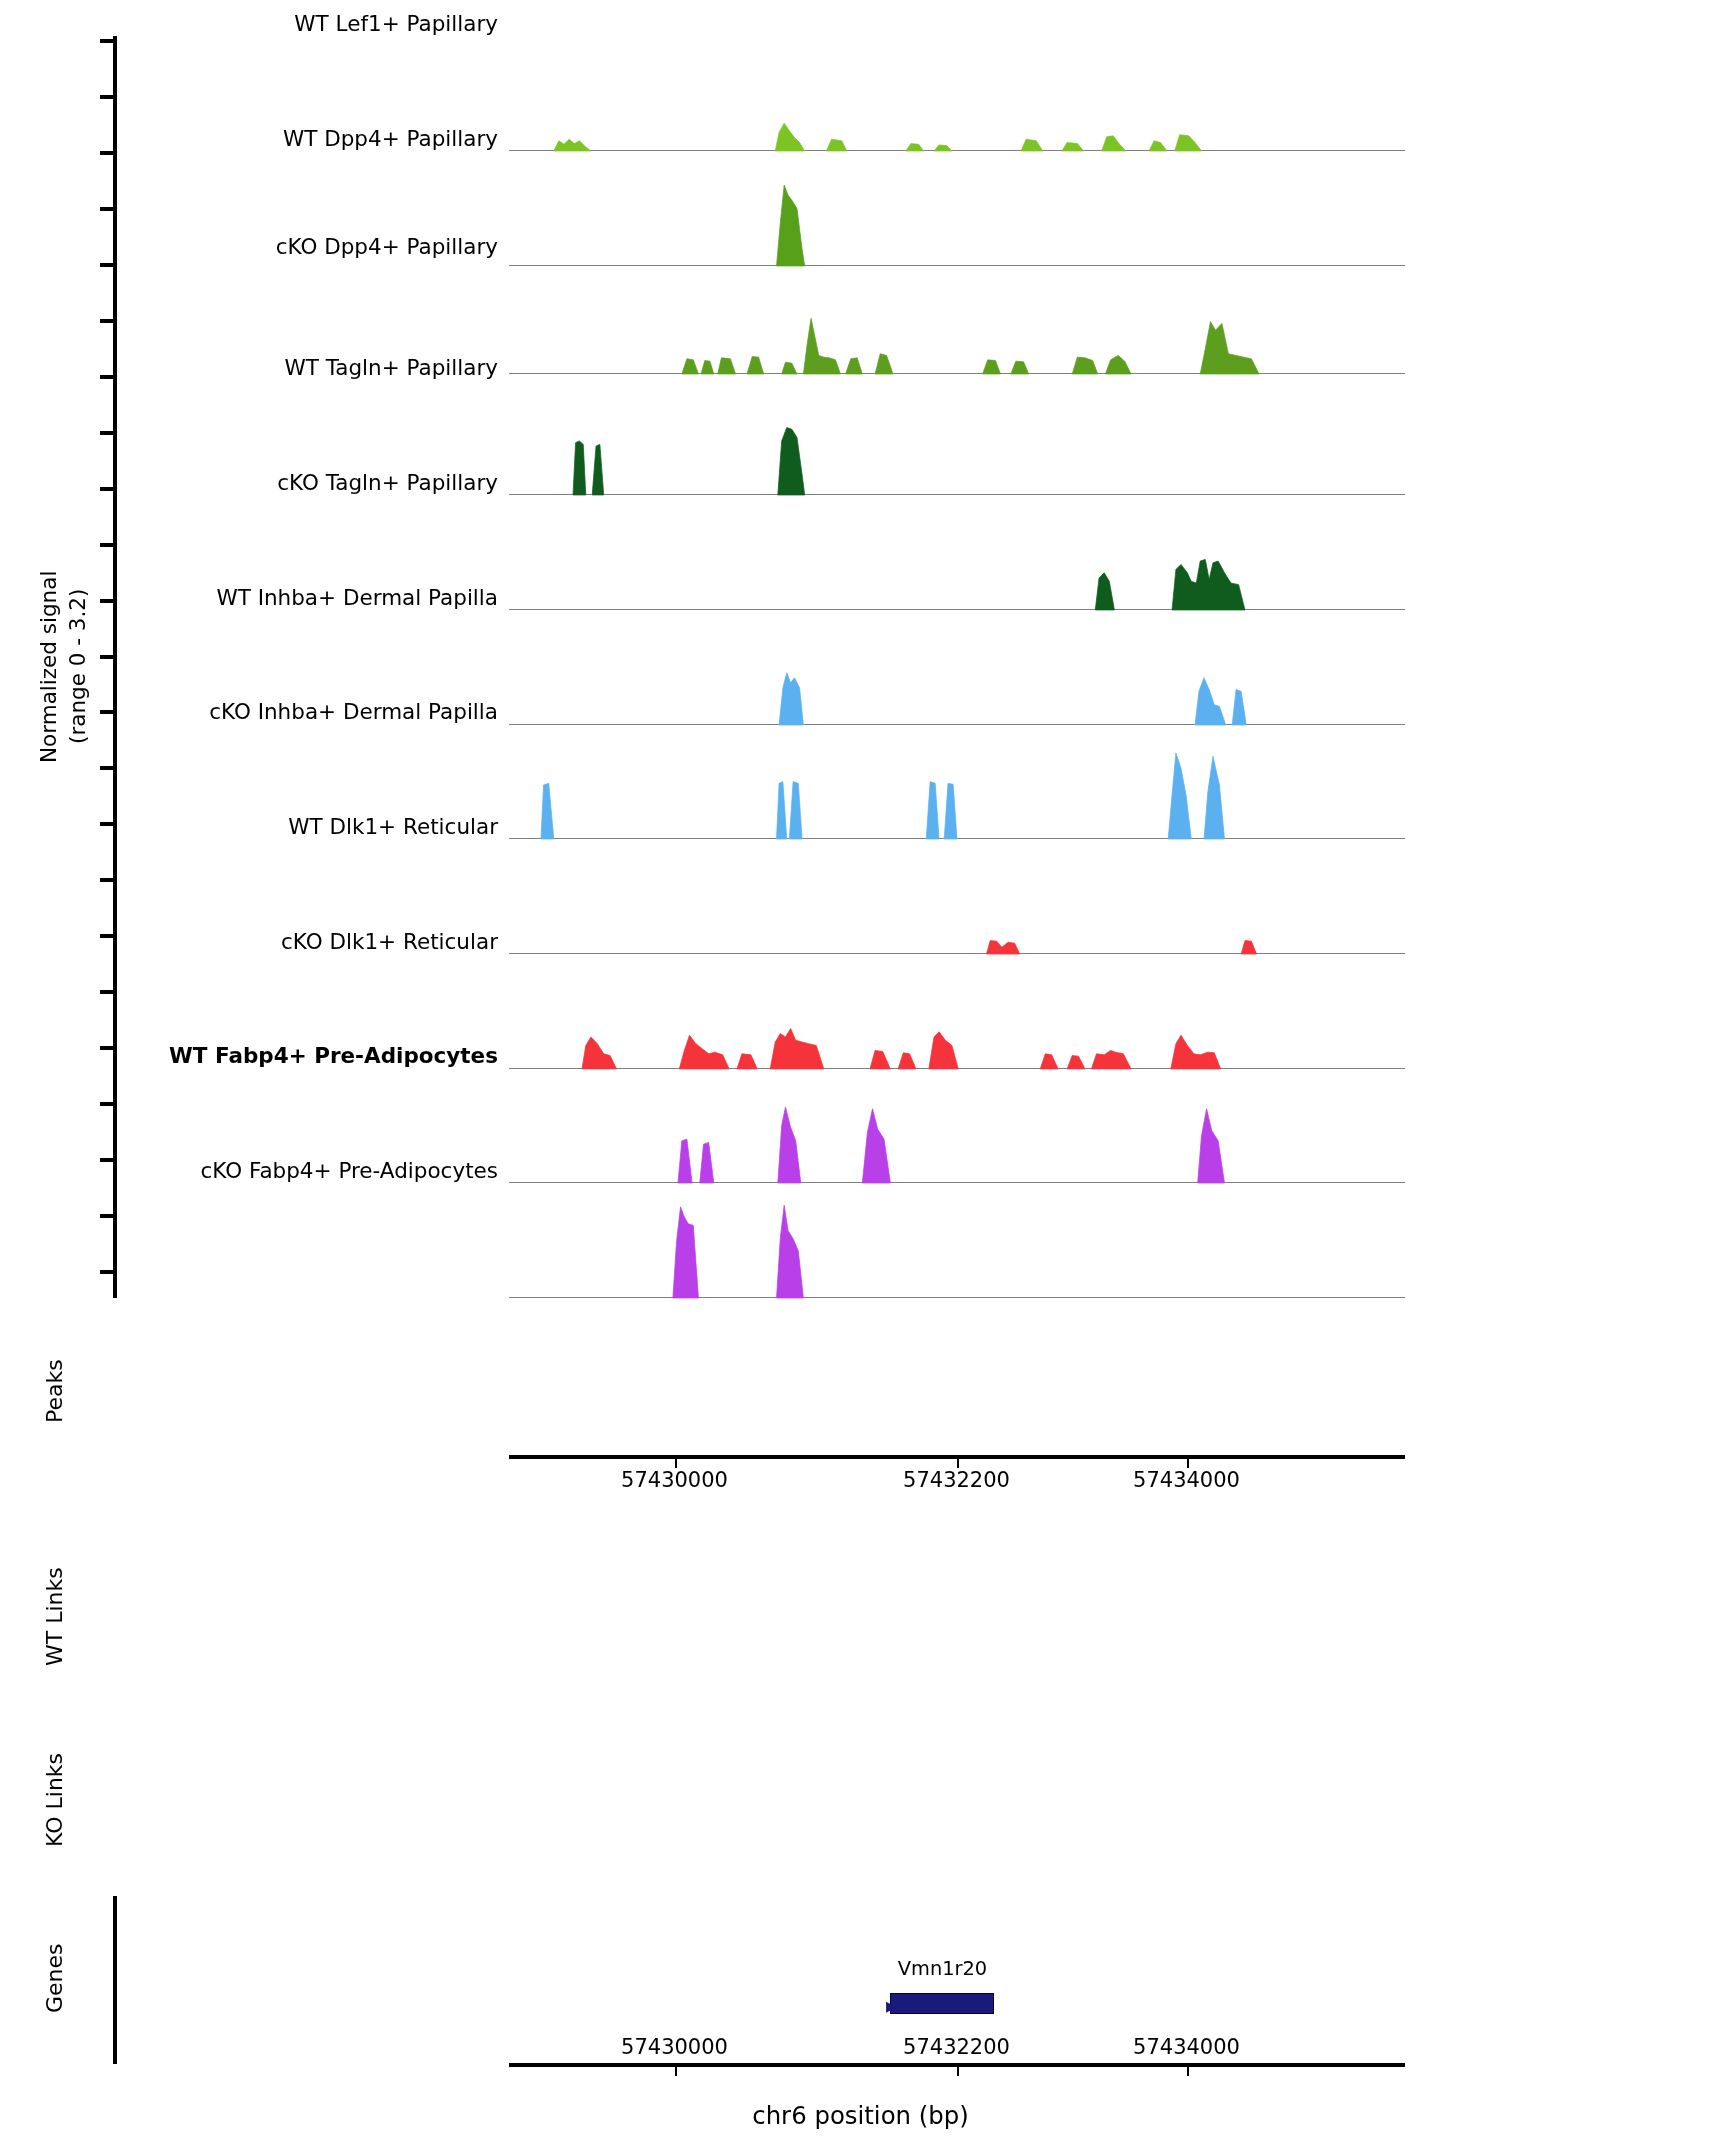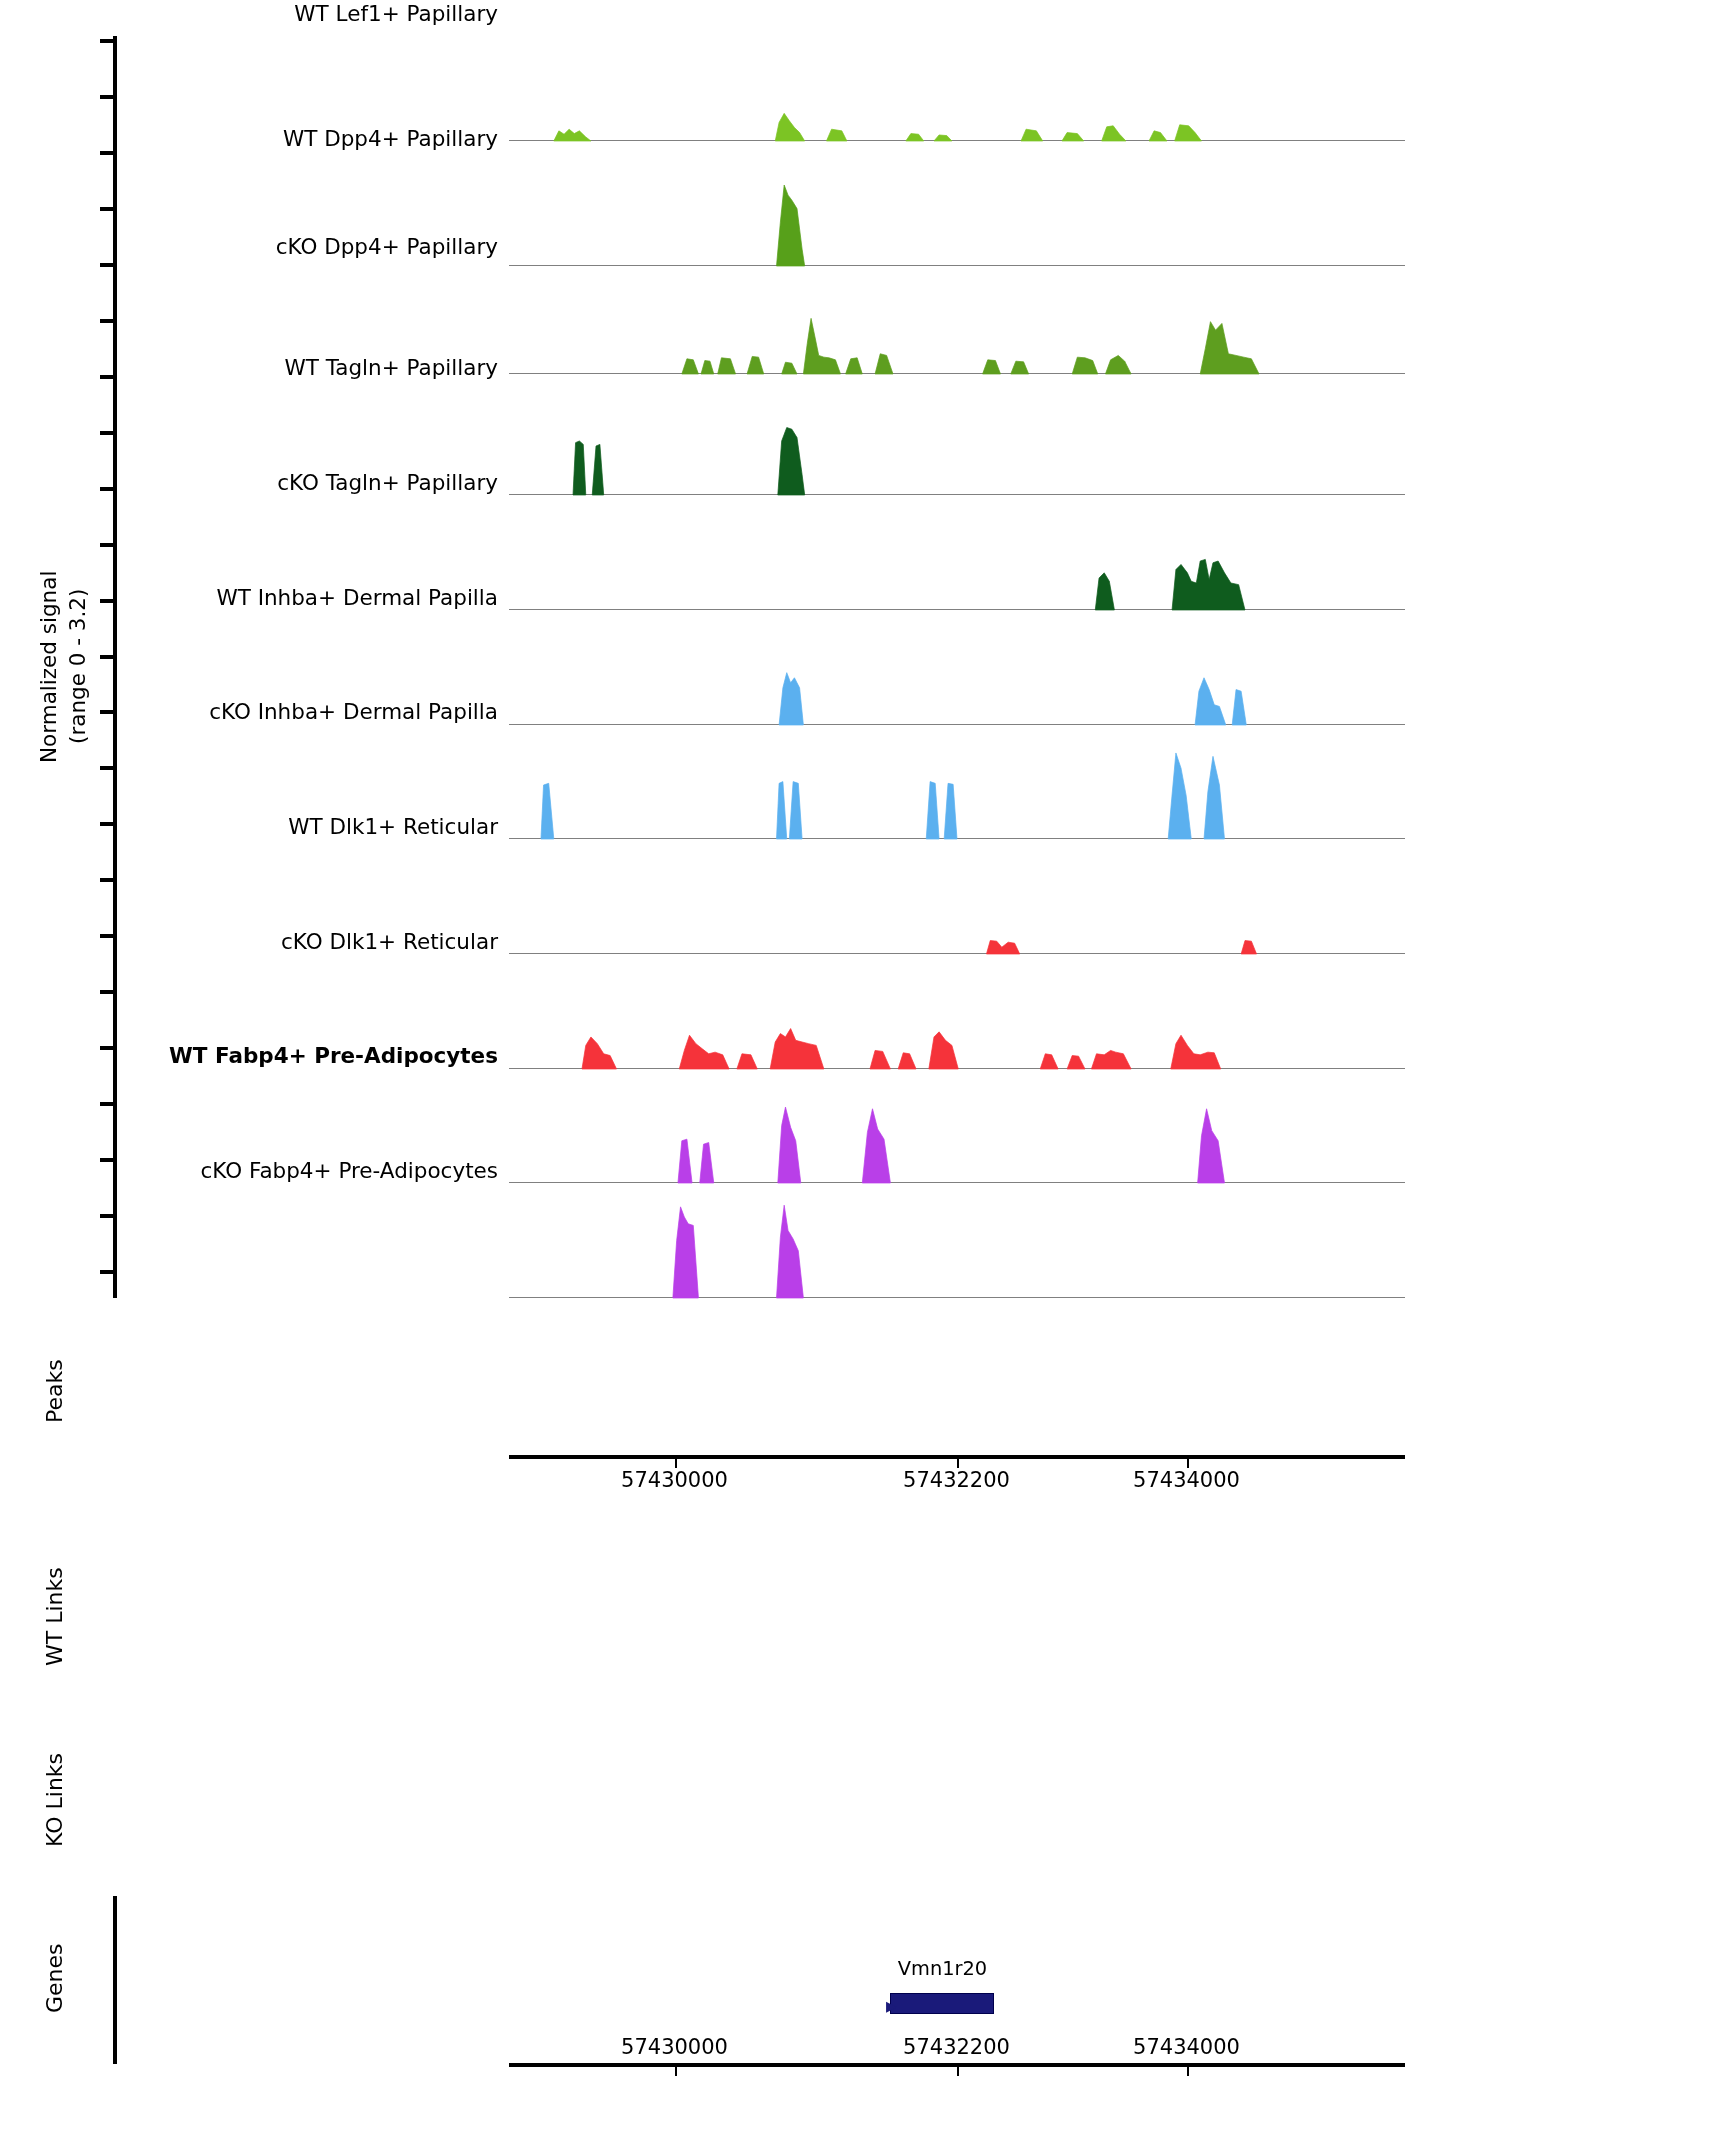--- a/index.html
+++ b/index.html
@@ -173,21 +173,21 @@
       <div class="spine-tick" style="top: 1214px;"></div>
       <div class="spine-tick" style="top: 1270px;"></div>
     </div>
 
   <div id="ylabel-signal" class="vlabel">
     <span>Normalized signal</span><br>
     <span>(range 0 - 3.2)</span>
   </div>
 
   <div id="tracks">
-      <div class="track" style="top: 33px; height: 108px;">
+      <div class="track" style="top: 43px; height: 108px;">
         <div class="track-label" style="top: -32px;">WT Lef1+ Papillary</div>
         <div class="track-baseline"></div>
         <svg class="track-canvas" width="896" height="108" viewBox="0 0 1250 150" preserveAspectRatio="none">
           <path d="M62.5,150.0 L69.6,135.9 L76.8,140.6 L83.9,133.6 L91.1,139.7 L98.2,135.9 L107.1,144.4 L114.3,150.0 Z" fill="#7cc424" stroke="#7cc424" stroke-width="1"></path>
           <path d="M371.4,150.0 L376.8,124.2 L383.9,111.6 L391.1,121.9 L398.2,131.3 L405.4,138.3 L412.5,150.0 Z" fill="#7cc424" stroke="#7cc424" stroke-width="1"></path>
           <path d="M442.9,150.0 L450.0,133.6 L464.3,135.9 L471.4,150.0 Z" fill="#7cc424" stroke="#7cc424" stroke-width="1"></path>
           <path d="M553.6,150.0 L560.7,139.7 L571.4,140.6 L578.6,150.0 Z" fill="#7cc424" stroke="#7cc424" stroke-width="1"></path>
           <path d="M592.9,150.0 L600.0,141.6 L610.7,142.5 L617.9,150.0 Z" fill="#7cc424" stroke="#7cc424" stroke-width="1"></path>
           <path d="M714.3,150.0 L721.4,133.6 L735.7,135.9 L744.6,150.0 Z" fill="#7cc424" stroke="#7cc424" stroke-width="1"></path>
           <path d="M771.4,150.0 L778.6,138.3 L792.9,139.7 L801.8,150.0 Z" fill="#7cc424" stroke="#7cc424" stroke-width="1"></path>
@@ -331,14 +331,15 @@
 
   <div id="xaxis-bottom">
       <div class="xaxis-line" style="left: 509px; width: 896px; top: 2063px;"></div>
       <div class="xtick" style="left: 675px; top: 2067px;"></div>
       <div class="xticklabel" style="left: 675px; top: 2035px;">57430000</div>
       <div class="xtick" style="left: 957px; top: 2067px;"></div>
       <div class="xticklabel" style="left: 957px; top: 2035px;">57432200</div>
       <div class="xtick" style="left: 1187px; top: 2067px;"></div>
       <div class="xticklabel" style="left: 1187px; top: 2035px;">57434000</div>
     </div>
+  <div id="xlabel-bottom" style="top:2101px;">chr6 position (bp)</div>
 </div>
 
 
 </body></html>

